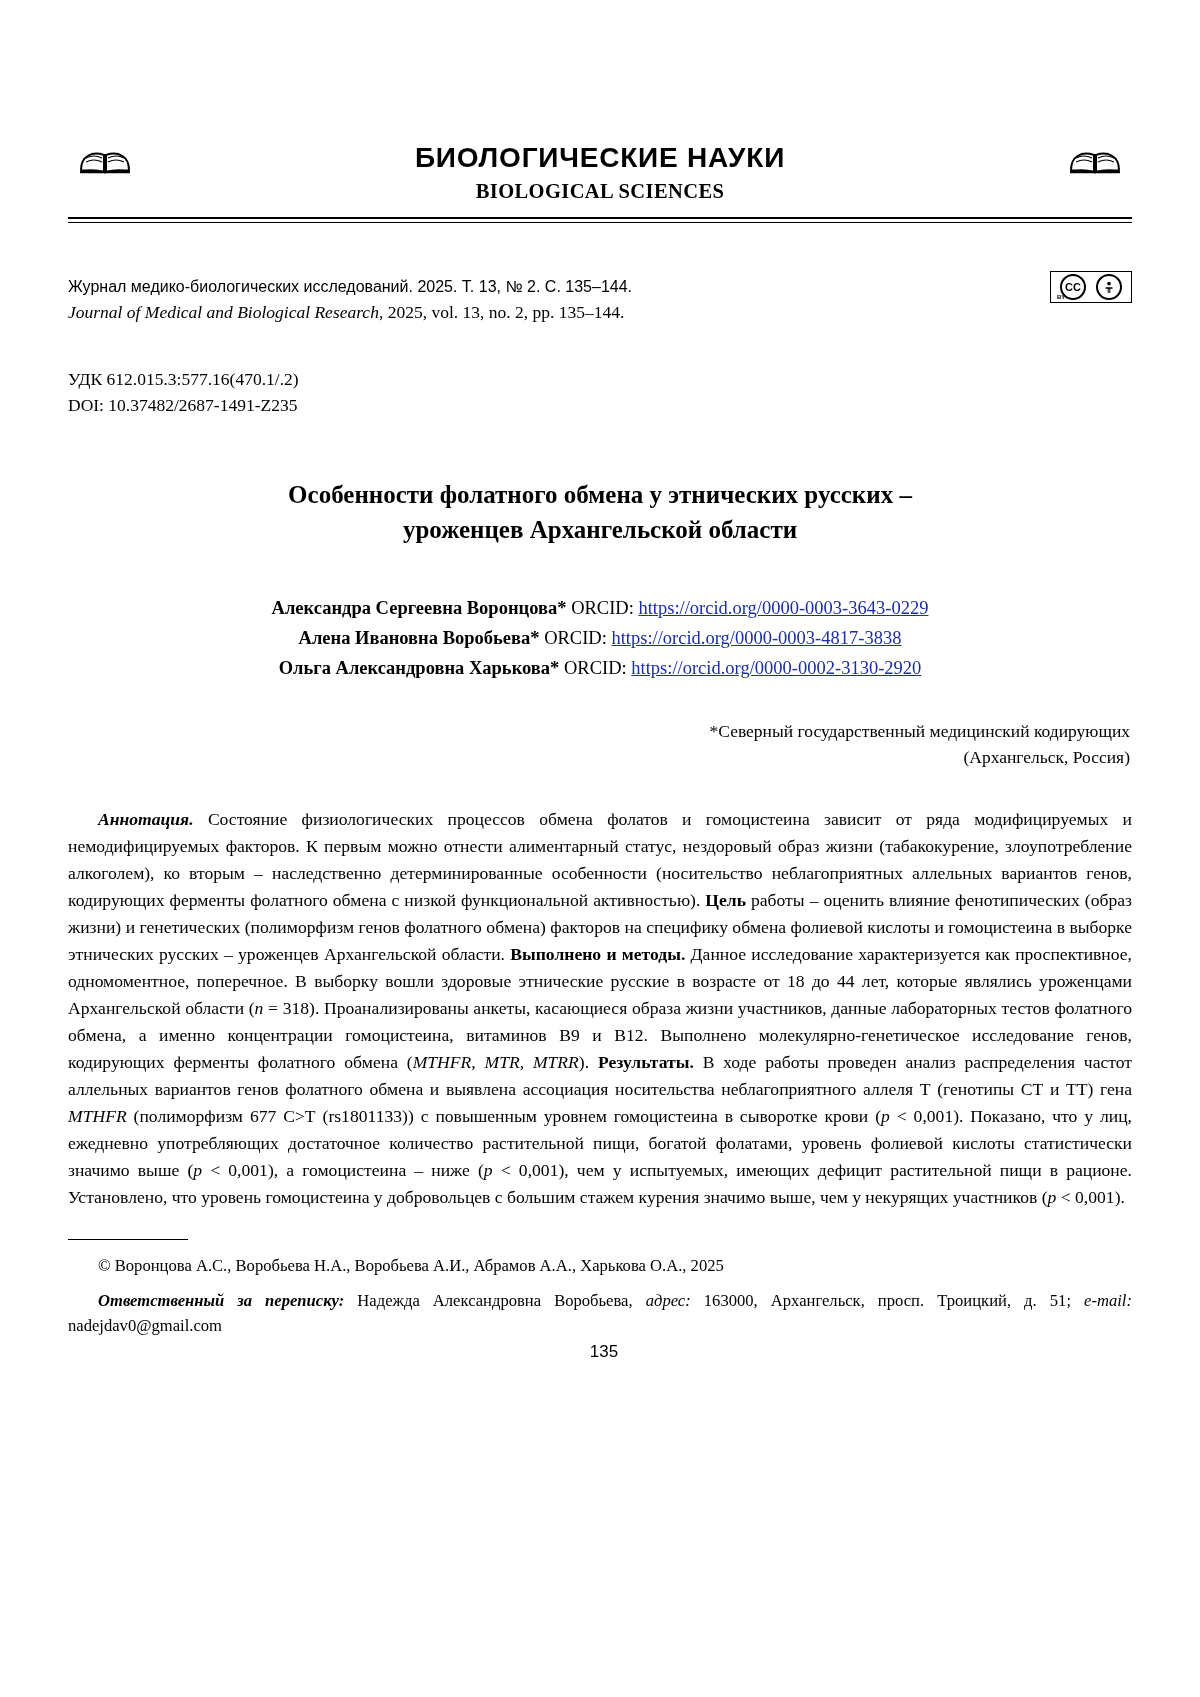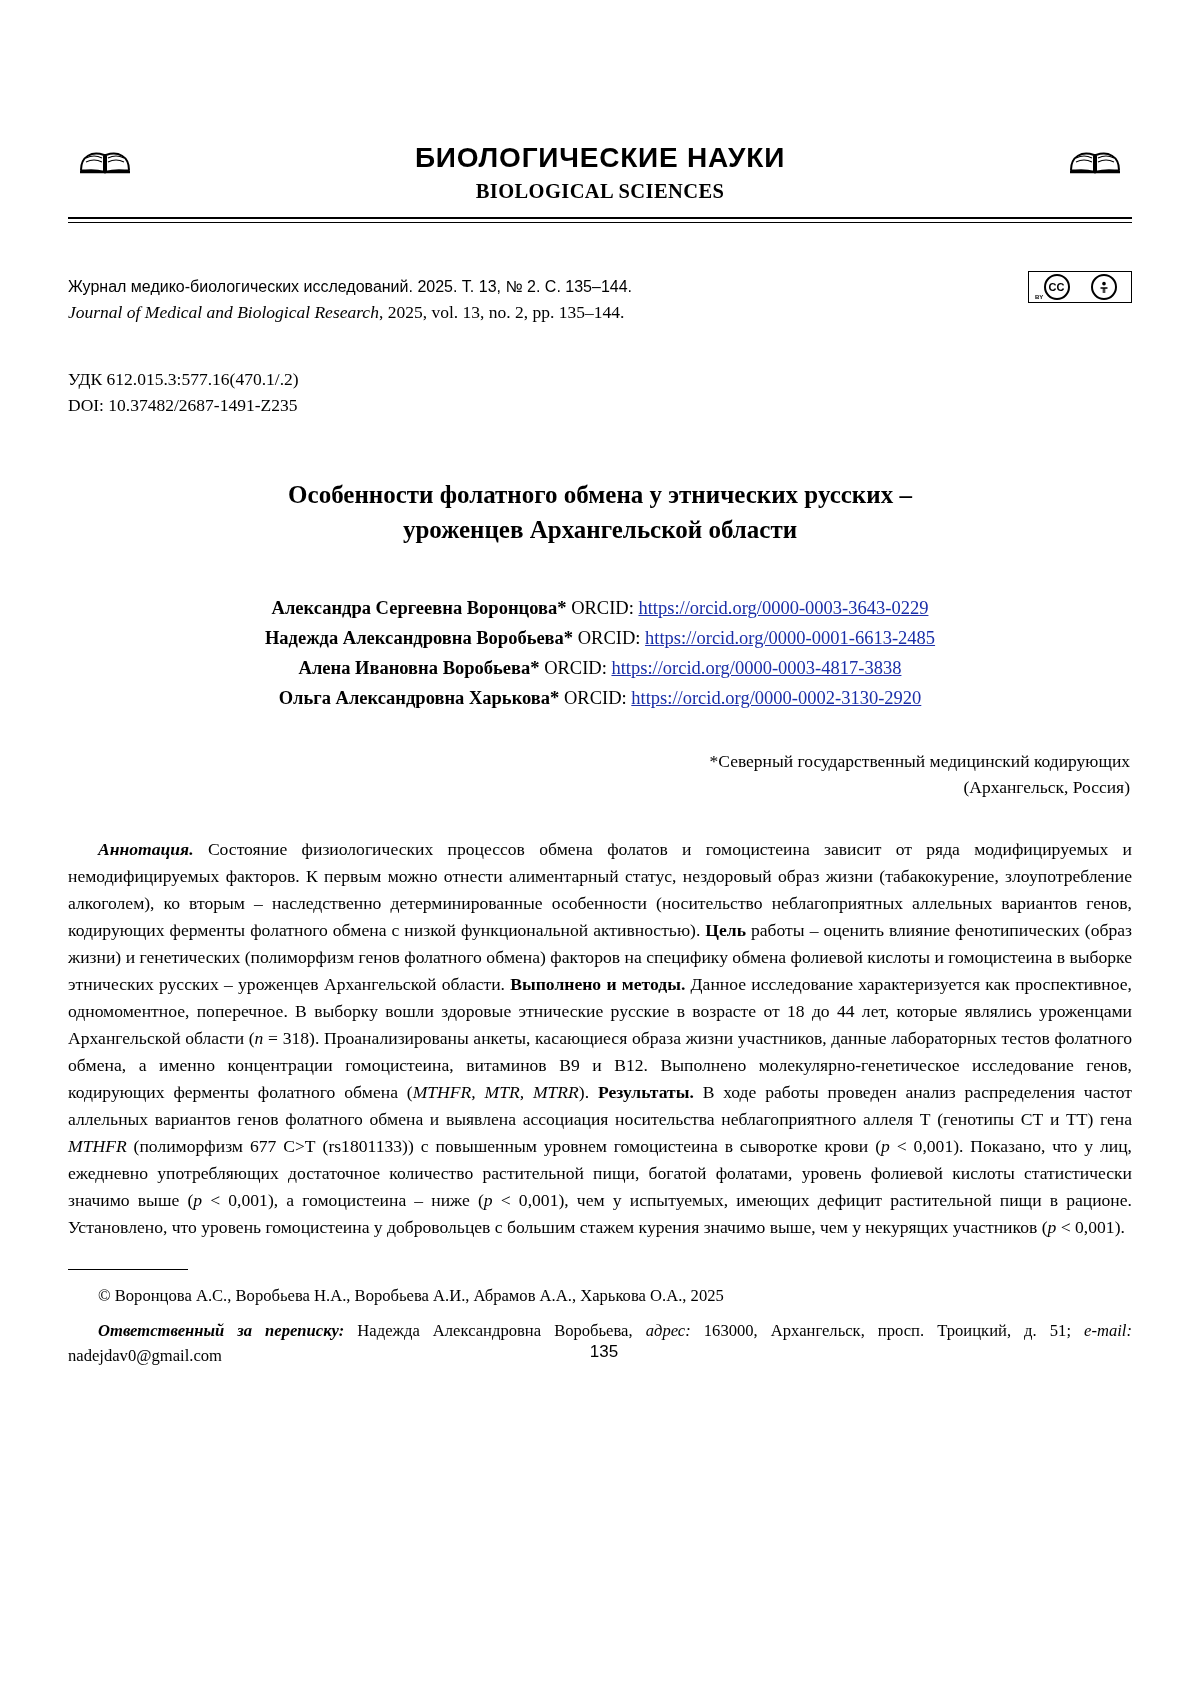--- a/index.html
+++ b/index.html
@@ -74,21 +74,21 @@
     font-family: "Liberation Serif", serif;
     font-style: italic;
     font-size: 17.5px;
   }
   .refblock .en .plain { font-style: normal; }
 
   .cc-badge {
     position: absolute;
     right: 0;
     top: -4px;
-    width: 104px;
+    width: 82px;
     height: 32px;
     border: 1.6px solid #000;
     box-sizing: border-box;
     display: flex;
     align-items: center;
     justify-content: space-around;
     padding: 0 4px;
   }
   .cc-circle {
     width: 22px; height: 22px;
@@ -262,25 +262,20 @@
     <div>уроженцев Архангельской области</div>
   </div>
 
   <div class="authors">
     <div>
       <span class="name">Александра Сергеевна Воронцова*</span>
       <span>ORCID:</span>
       <a href="#">https://orcid.org/0000-0003-3643-0229</a>
     </div>
     <div>
-      <span class="name">Надежда Александровна Воробьева*</span>
-      <span>ORCID:</span>
-      <a href="#">https://orcid.org/0000-0001-6613-2485</a>
-    </div>
-    <div>
       <span class="name">Алена Ивановна Воробьева*</span>
       <span>ORCID:</span>
       <a href="#">https://orcid.org/0000-0003-4817-3838</a>
     </div>
     <div>
       <span class="name">Ольга Александровна Харькова*</span>
       <span>ORCID:</span>
       <a href="#">https://orcid.org/0000-0002-3130-2920</a>
     </div>
   </div>

